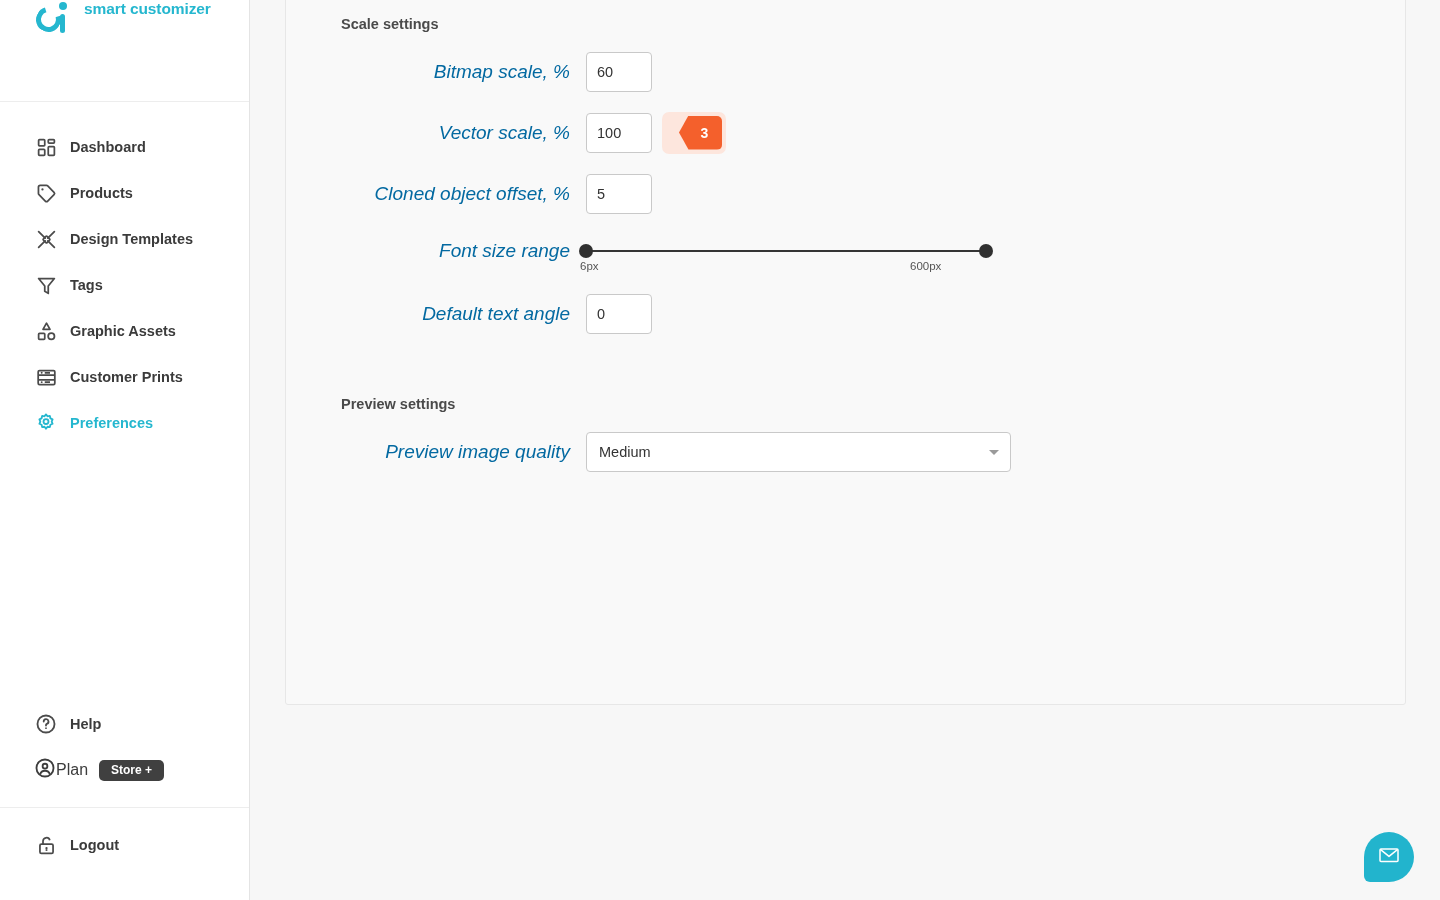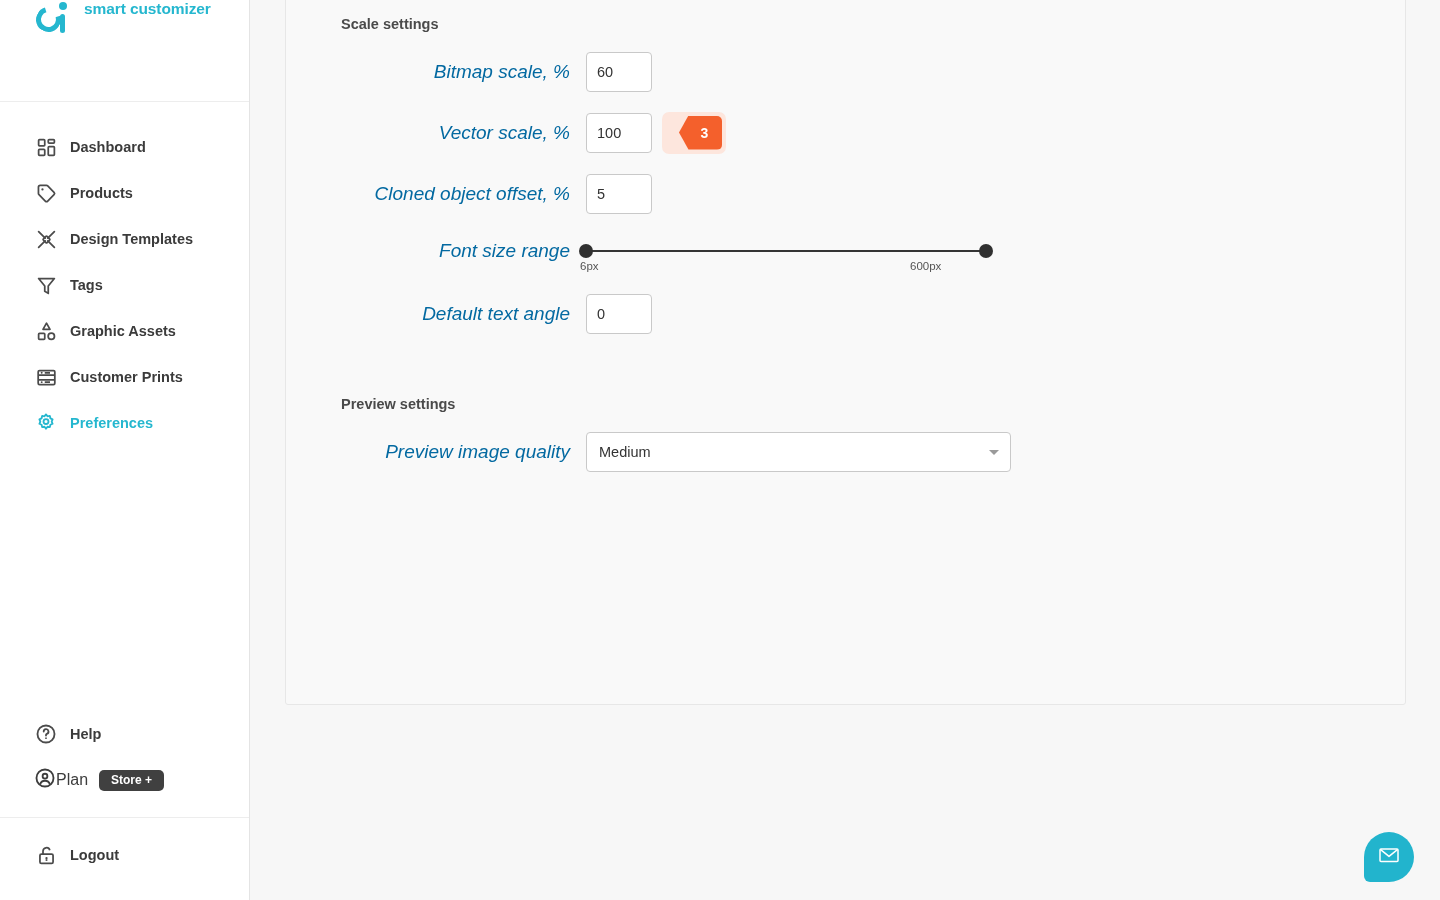--- a/index.html
+++ b/index.html
@@ -142,21 +142,21 @@
     margin-left: 11px;
     background: #404040;
     color: #fff;
     font-size: 12px;
     font-weight: bold;
     border-radius: 5px;
     padding: 4px 12px 5px 12px;
     line-height: 1;
     white-space: nowrap;
   }
-  .logout-wrap { padding-top: 14px; padding-bottom: 22px; }
+  .logout-wrap { padding-top: 14px; padding-bottom: 32px; }
 
   
   .main {
     flex: 1;
     height: 900px;
     background: #f7f7f7;
     position: relative;
     overflow: hidden;
   }
   .card {

